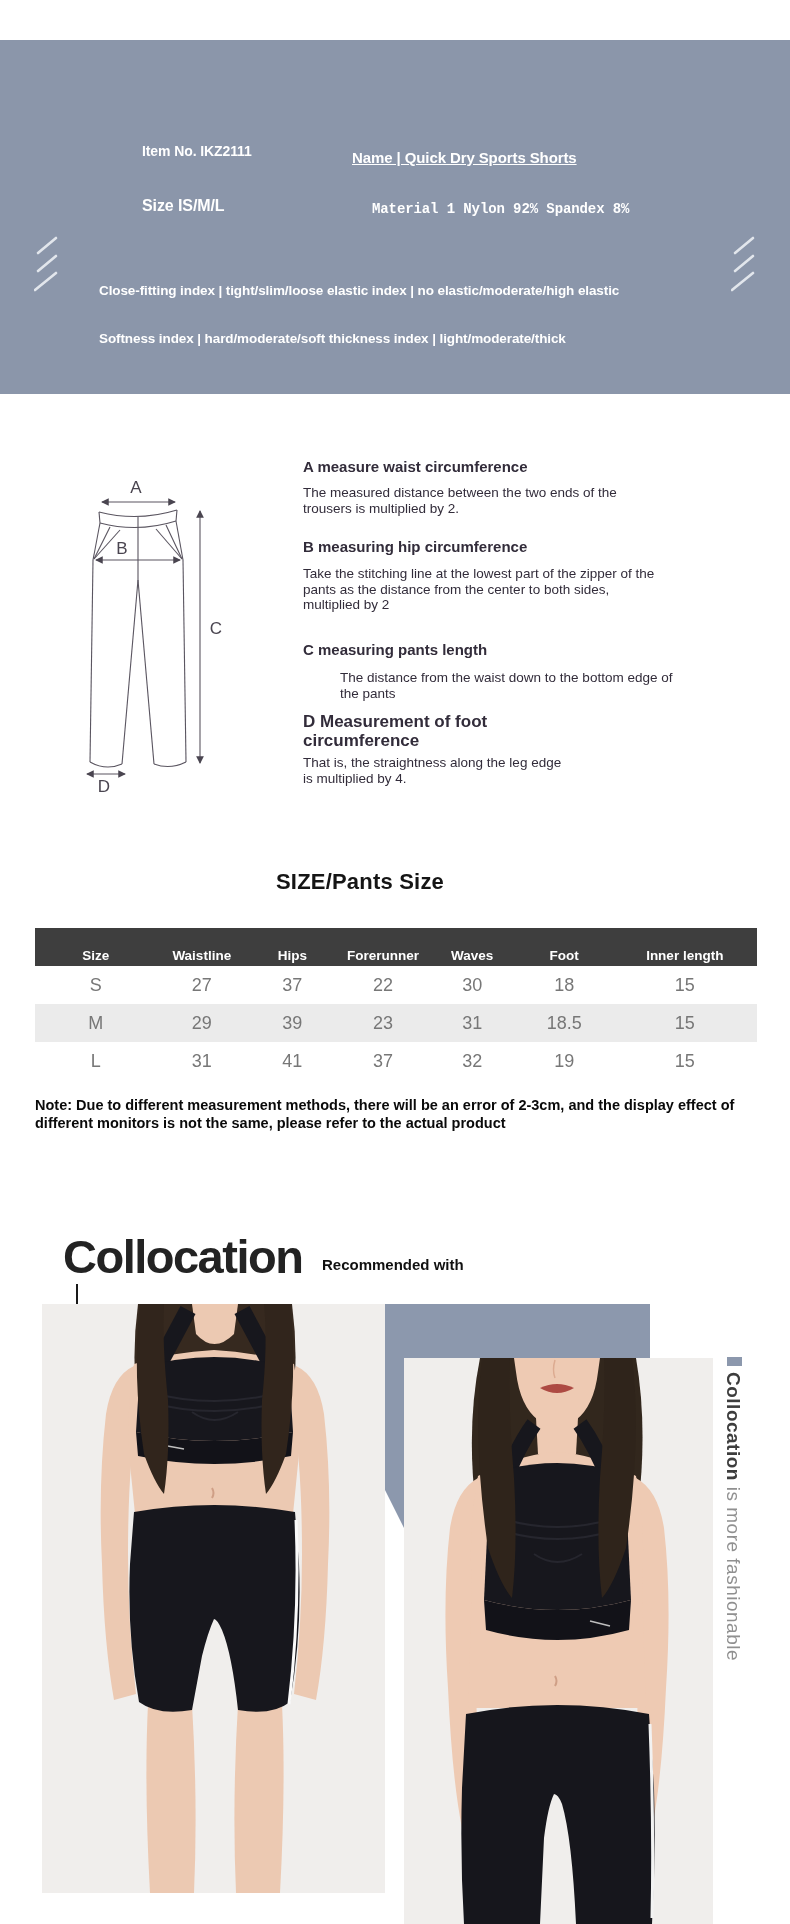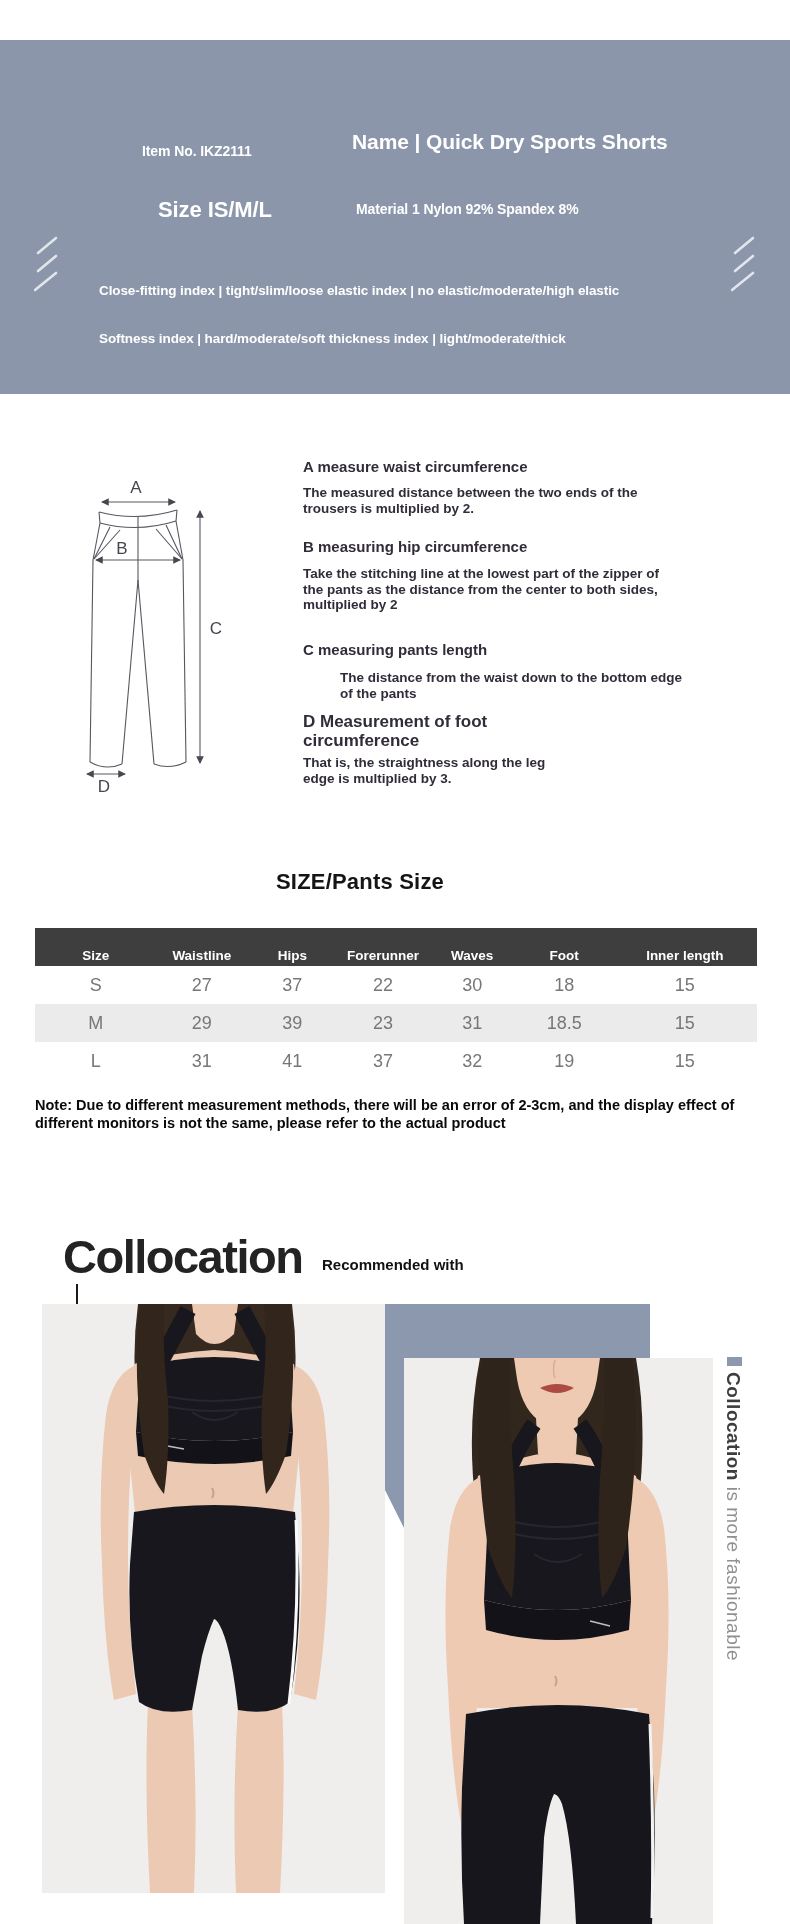--- a/index.html
+++ b/index.html
@@ -3,34 +3,34 @@
 <meta charset="utf-8">
 <style>
   html,body{margin:0;padding:0;background:#fff;}
   #page{position:relative;width:790px;height:1924px;background:#ffffff;overflow:hidden;
         font-family:"Liberation Sans",sans-serif;}
 
   
   .banner{position:absolute;left:0;top:40px;width:790px;height:354px;background:#8b96aa;}
   .banner .txt{position:absolute;color:#ffffff;font-weight:700;letter-spacing:-0.1px;white-space:nowrap;}
   .t-item{left:142px;top:103px;font-size:14px;}
-  .t-name{left:352px;top:90px;font-size:21px;}
-  .t-size{left:142px;top:157px;font-size:22px;margin-left:16px;}
-  .t-material{left:356px;top:161px;font-size:14px;}
+  .t-name{left:352px;top:109px;font-size:15px;text-decoration:underline;}
+  .t-size{left:142px;top:157px;font-size:16px;}
+  .t-material{left:372px;top:161px;font-size:14px;font-family:Liberation Mono, monospace;}
   .t-fit{left:99px;top:243px;font-size:13.5px;}
   .t-soft{left:99px;top:291px;font-size:13.5px;}
   .slashes{position:absolute;top:196px;}
   .slashes.left{left:34px;}
   .slashes.right{left:731px;}
 
   
   .diagram{position:absolute;left:58px;top:476px;}
   .m-head{position:absolute;left:303px;color:#322c3a;font-weight:700;font-size:15px;white-space:nowrap;}
   .m-head-lg{position:absolute;left:303px;color:#322c3a;font-weight:700;font-size:17px;line-height:19px;width:240px;}
-  .m-body{position:absolute;left:303px;color:#322c3a;font-weight:700;font-size:13.5px;line-height:15.5px;}
+  .m-body{position:absolute;left:303px;color:#322c3a;font-weight:400;font-size:13.5px;line-height:15.5px;}
   .hA{top:458px;} .bA{top:485px;width:336px;}
   .hB{top:538px;} .bB{top:566px;width:362px;}
   .hC{top:641px;} .bC{top:670px;width:345px;margin-left:37px;}
   .hD{top:712px;} .bD{top:755px;width:262px;}
 
   
   .size-title{position:absolute;left:0;top:869px;width:720px;text-align:center;
               font-size:22px;font-weight:800;color:#151515;letter-spacing:0.2px;}
   .tbl{position:absolute;left:35px;top:928px;width:722px;}
   .trow{display:grid;grid-template-columns:16.8% 12.6% 12.5% 12.6% 12.1% 13.4% 20%;
@@ -134,21 +134,21 @@
     </g>
   </svg>
 
   <div class="m-head hA">A measure waist circumference</div>
   <div class="m-body bA">The measured distance between the two ends of the trousers is multiplied by 2.</div>
   <div class="m-head hB">B measuring hip circumference</div>
   <div class="m-body bB">Take the stitching line at the lowest part of the zipper of the pants as the distance from the center to both sides, multiplied by 2</div>
   <div class="m-head hC">C measuring pants length</div>
   <div class="m-body bC">The distance from the waist down to the bottom edge of the pants</div>
   <div class="m-head-lg hD">D Measurement of foot circumference</div>
-  <div class="m-body bD">That is, the straightness along the leg edge is multiplied by 3.</div>
+  <div class="m-body bD">That is, the straightness along the leg edge is multiplied by 4.</div>
 
   <div class="size-title">SIZE/Pants Size</div>
 
   <div class="tbl">
     <div class="trow head">
       <div class="cell">Size</div>
       <div class="cell">Waistline</div>
       <div class="cell">Hips</div>
       <div class="cell">Forerunner</div>
       <div class="cell">Waves</div>

